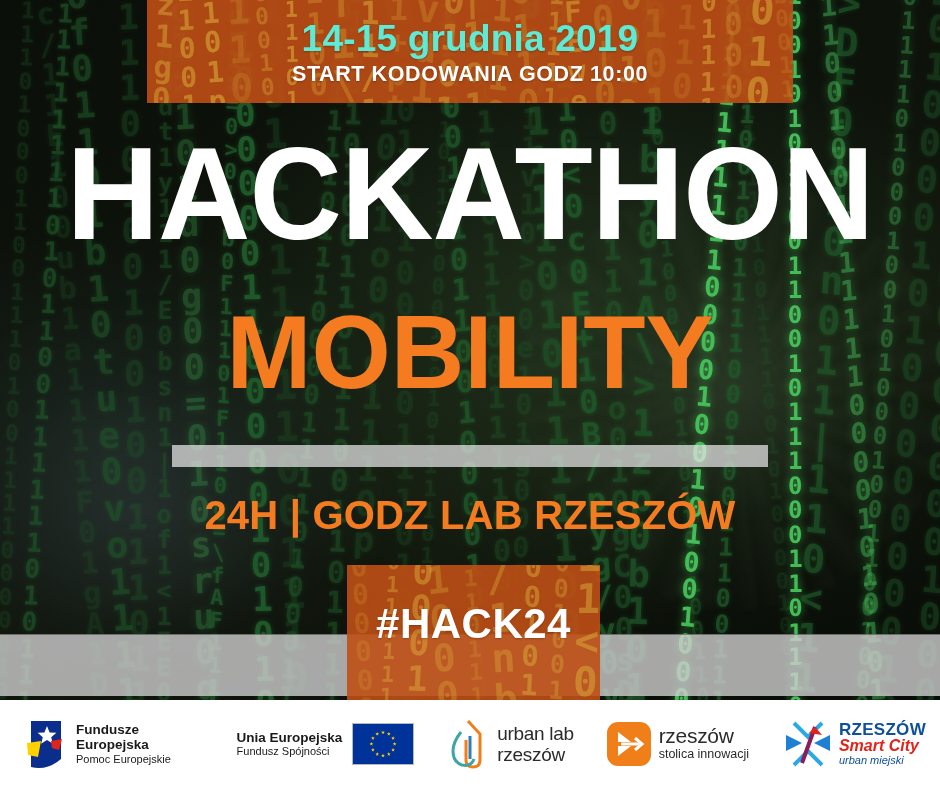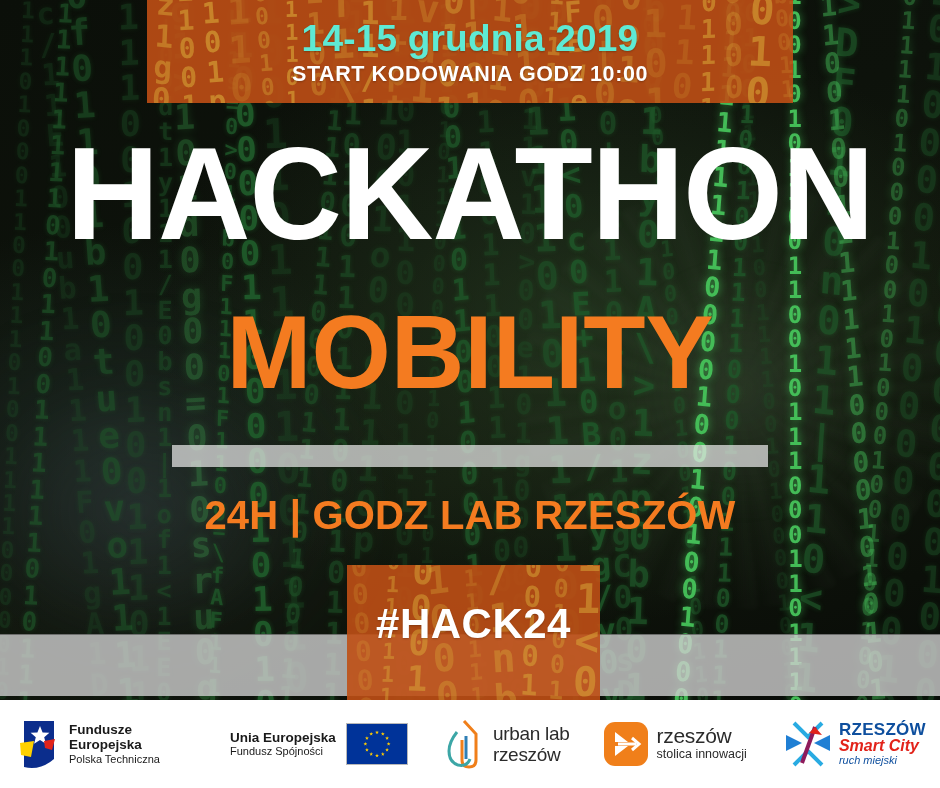--- a/index.html
+++ b/index.html
@@ -231,21 +231,21 @@
     position: absolute;
     left: 0;
     top: 700px;
     width: 940px;
     height: 88px;
     background: #ffffff;
     display: flex;
     align-items: center;
     justify-content: space-between;
     box-sizing: border-box;
-    padding-left: 14px;
+    padding-left: 21px;
   }
   .logo {
     display: flex;
     align-items: center;
     flex: none;
   }
   .logo-txt {
     display: flex;
     flex-direction: column;
     justify-content: center;
@@ -1480,21 +1480,21 @@
     <div class="logo">
       <svg class="fe-mark" viewBox="0 0 46 54">
         <path d="M10 4 L40 4 L40 42 Q26 54 10 50 Z" fill="#0B2D8C"></path>
         <polygon points="26,9 28.6,15.4 35.4,15.8 30.2,20.2 31.9,26.8 26,23.1 20.1,26.8 21.8,20.2 16.6,15.8 23.4,15.4" fill="#ffffff"></polygon>
         <path d="M30 24 L41 22 L38 33 L31 31 Z" fill="#E2231A"></path>
         <path d="M6 26 L20 24 L17 40 L7 38 Z" fill="#FFD100"></path>
       </svg>
       <div class="logo-txt">
         <div class="logo-t1">Fundusze</div>
         <div class="logo-t1">Europejska</div>
-        <div class="logo-t2">Polska Techniczna</div>
+        <div class="logo-t2">Pomoc Europejskie</div>
       </div>
     </div>
 
     <div class="sep"></div>
 
 
     <div class="sep"></div>
 
     <div class="logo">
       <div class="logo-txt">
@@ -1559,18 +1559,18 @@
         <path d="M4 16 L20 24 L4 32 Z" fill="#1f7fd4"></path>
         <path d="M48 16 L32 24 L48 32 Z" fill="#1f7fd4"></path>
         <path d="M12 4 L26 18 L40 4" fill="none" stroke="#29abe2" stroke-width="4"></path>
         <path d="M12 46 L26 32 L40 46" fill="none" stroke="#29abe2" stroke-width="4"></path>
         <path d="M20 44 L33 8" stroke="#8E1B5B" stroke-width="4"></path>
         <path d="M33 8 L40 16 L27 14 Z" fill="#E2231A"></path>
       </svg>
       <div class="logo-txt">
         <div class="sc-t1">RZESZÓW</div>
         <div class="sc-t2">Smart City</div>
-        <div class="sc-t3">ruch miejski</div>
+        <div class="sc-t3">urban miejski</div>
       </div>
     </div>
 
   </div>
 </div>
 
 </body></html>

